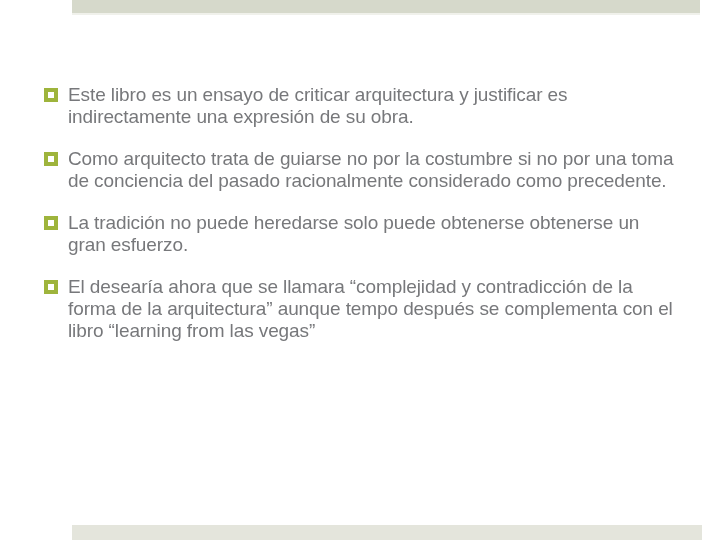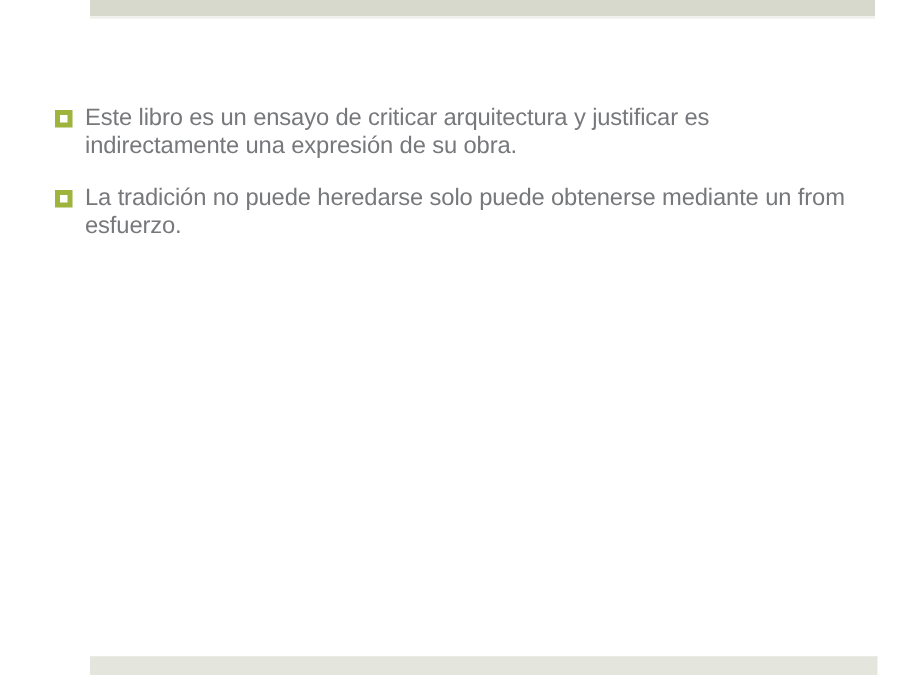--- a/index.html
+++ b/index.html
@@ -85,19 +85,27 @@
   <div class="top-bar"></div>
   <div class="top-bar-edge"></div>
 
   <ul class="bullet-list">
     <li class="bullet-item">
       <span class="bullet-square"></span>
       <span class="bullet-text">Este libro es un ensayo de criticar arquitectura y justificar es indirectamente una expresión de su obra.</span>
     </li>
     <li class="bullet-item">
       <span class="bullet-square"></span>
-      <span class="bullet-text">La tradición no puede heredarse solo puede obtenerse mediante un from esfuerzo.</span>
+      <span class="bullet-text">Como arquitecto trata de guiarse no por la costumbre si no por una toma de conciencia del pasado racionalmente considerado como precedente.</span>
+    </li>
+    <li class="bullet-item">
+      <span class="bullet-square"></span>
+      <span class="bullet-text">La tradición no puede heredarse solo puede obtenerse obtenerse un gran esfuerzo.</span>
+    </li>
+    <li class="bullet-item">
+      <span class="bullet-square"></span>
+      <span class="bullet-text">El desearía ahora que se llamara “complejidad y contradicción de la forma de la arquitectura” aunque tempo después se complementa con el libro “learning from las vegas”</span>
     </li>
   </ul>
 
   <div class="bottom-bar"></div>
 
 </div>
 
 </body></html>

